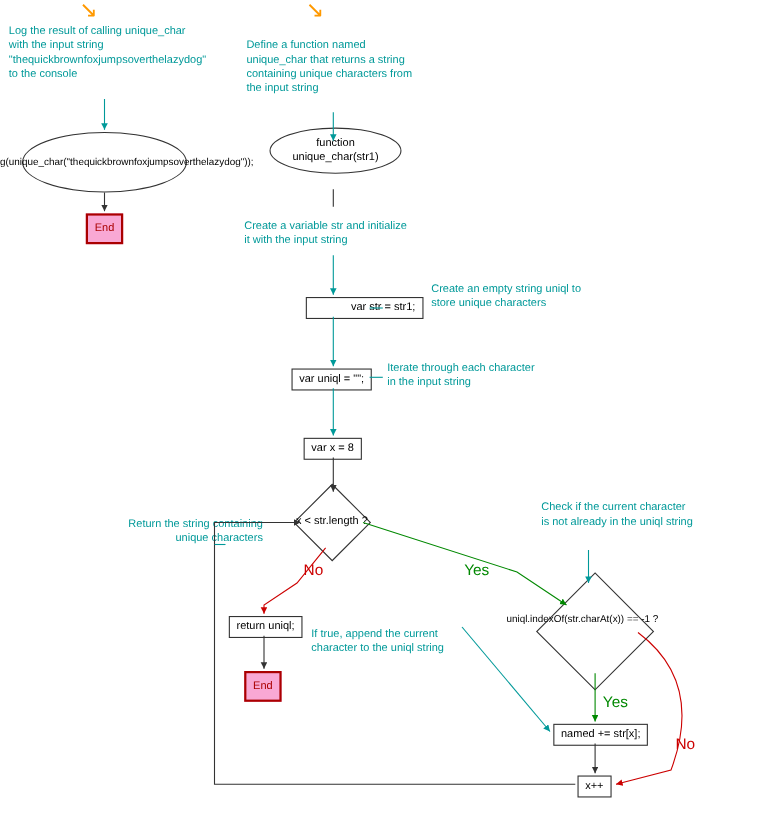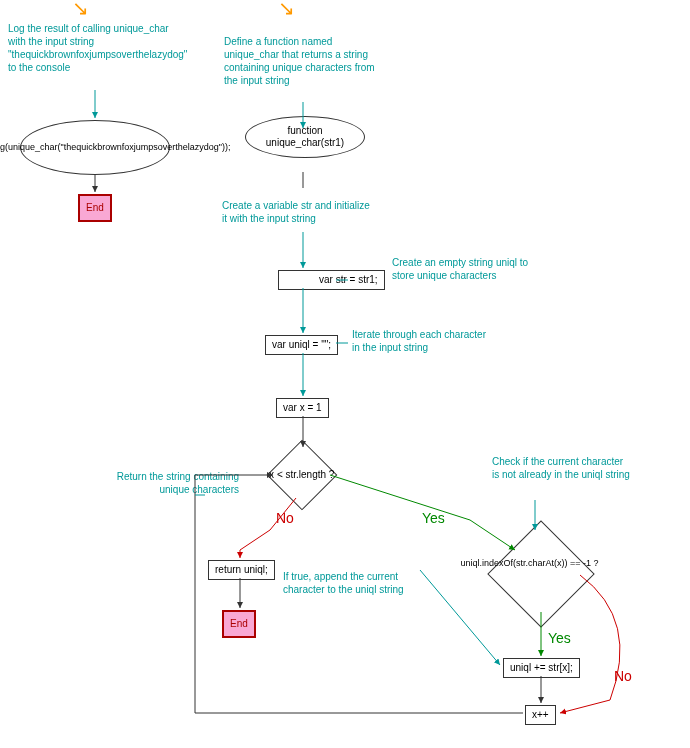--- a/index.html
+++ b/index.html
@@ -41,21 +41,21 @@
   <span>var str = str1;</span>
 </div>
 <div class="comment" style="left:352px; top:256px; width:140px;margin-left:40px;">Create an empty string uniql to store unique characters</div>
 
 <div class="node rect" style="left:265px; top:335px;">
   <span>var uniql = "";</span>
 </div>
 <div class="comment" style="left:352px; top:328px; width:140px;">Iterate through each character in the input string</div>
 
 <div class="node rect" style="left:276px; top:398px;">
-  <span>var x = 1</span>
+  <span>var x = 8</span>
 </div>
 
 <div class="node decision" style="left:277px; top:450px; width:50px; height:50px;">
   <div class="decision-inner">x &lt; str.length ?</div>
 </div>
 
 <div class="comment" style="left:99px; top:470px; width:140px; text-align:right;">Return the string containing unique characters</div>
 
 <div class="node rect" style="left:208px; top:560px;">
   <span>return uniql;</span>
@@ -65,21 +65,21 @@
 </div>
 
 <div class="comment" style="left:460px; top:455px; width:140px;margin-left:32px;">Check if the current character is not already in the uniql string</div>
 <div class="node decision" style="left:503px; top:536px; width:76px; height:76px;">
   <div class="decision-inner" style="font-size:9px; width:140px; margin-left:-32px;">uniql.indexOf(str.charAt(x)) == -1 ?</div>
 </div>
 
 <div class="comment" style="left:283px; top:550px; width:140px;margin-top:20px;">If true, append the current character to the uniql string</div>
 
 <div class="node rect" style="left:503px; top:658px;">
-  <span>uniql += str[x];</span>
+  <span>named += str[x];</span>
 </div>
 
 <div class="node rect" style="left:525px; top:705px;">
   <span>x++</span>
 </div>
 
 <div class="lbl lbl-no" style="left:276px; top:510px;">No</div>
 <div class="lbl lbl-yes" style="left:422px; top:510px;">Yes</div>
 <div class="lbl lbl-yes" style="left:548px; top:630px;">Yes</div>
 <div class="lbl lbl-no" style="left:614px; top:668px;">No</div>

